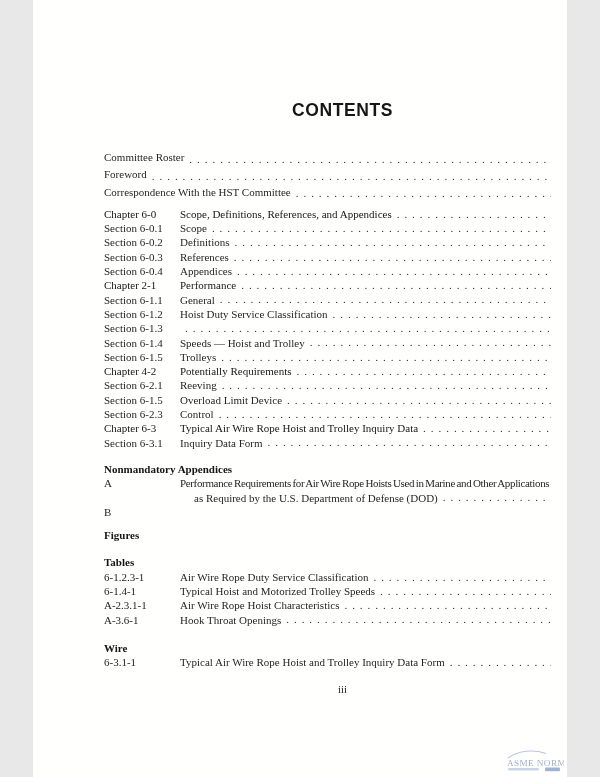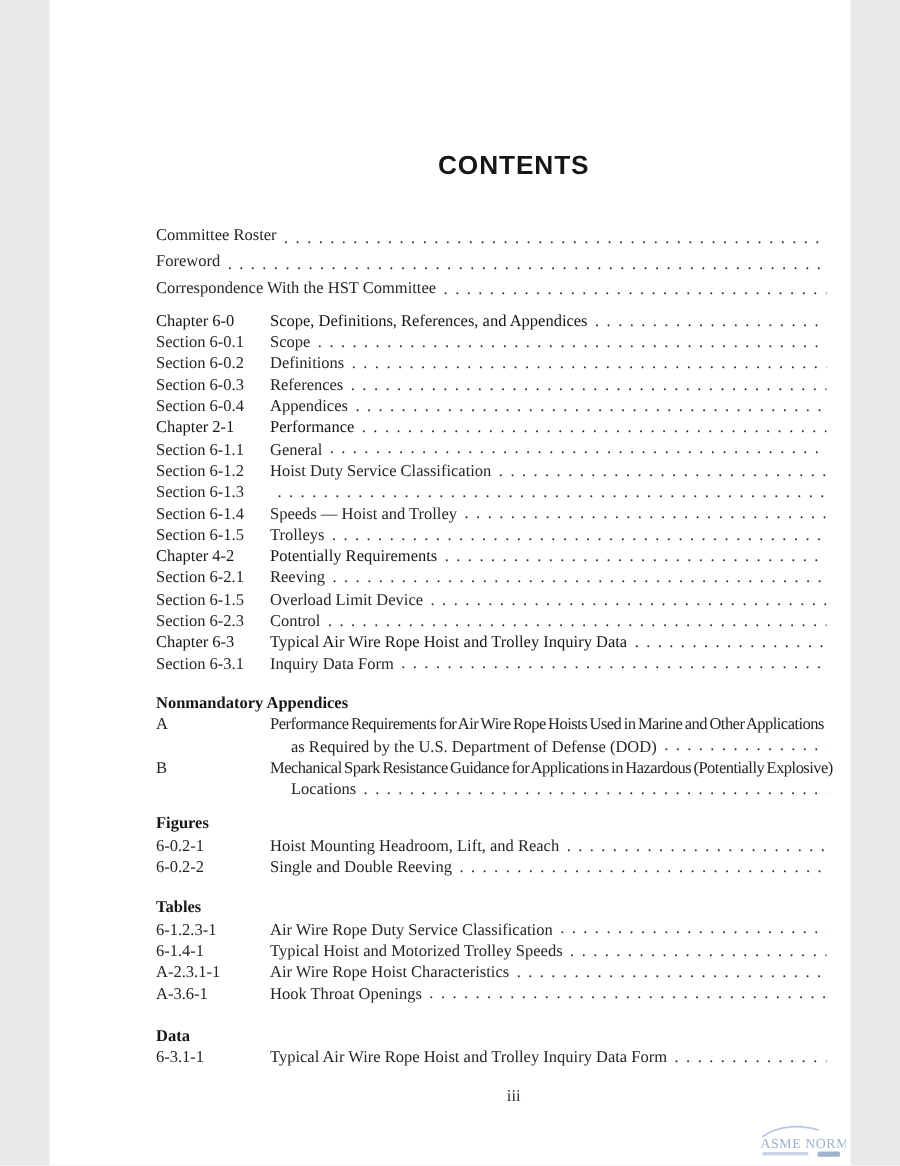--- a/index.html
+++ b/index.html
@@ -192,48 +192,26 @@
               <div class="l1">Performance Requirements for Air Wire Rope Hoists Used in Marine and Other Applications</div>
               <div class="l2">
                 <span class="ttl">as Required by the U.S. Department of Defense (DOD)</span>
                 <span class="lead"></span>
                 <span class="pg">12</span>
               </div>
             </div>
           </div>
           <div class="app">
             <span class="lbl">B</span>
-            <div class="wrap">
-              <div class="l1">Mechanical Spark Resistance Guidance for Applications in Hazardous (Potentially Explosive)</div>
-              <div class="l2">
-                <span class="ttl">Locations</span>
-                <span class="lead"></span>
-                <span class="pg">19</span>
-              </div>
-            </div>
           </div>
         </div>
     </div>
 
     <div class="group sec-figures">
       <div class="group-header">Figures</div>
-      <div>
-          <div class="row">
-            <span class="lbl">6-0.2-1</span>
-            <span class="ttl">Hoist Mounting Headroom, Lift, and Reach</span>
-            <span class="lead"></span>
-            <span class="pg">4</span>
-          </div>
-          <div class="row">
-            <span class="lbl">6-0.2-2</span>
-            <span class="ttl">Single and Double Reeving</span>
-            <span class="lead"></span>
-            <span class="pg">5</span>
-          </div>
-        </div>
     </div>
 
     <div class="group sec-tables">
       <div class="group-header">Tables</div>
       <div>
           <div class="row">
             <span class="lbl">6-1.2.3-1</span>
             <span class="ttl">Air Wire Rope Duty Service Classification</span>
             <span class="lead"></span>
             <span class="pg">7</span>
@@ -253,21 +231,21 @@
           <div class="row">
             <span class="lbl">A-3.6-1</span>
             <span class="ttl">Hook Throat Openings</span>
             <span class="lead"></span>
             <span class="pg">5</span>
           </div>
         </div>
     </div>
 
     <div class="group sec-form">
-      <div class="group-header">Data</div>
+      <div class="group-header">Wire</div>
       <div>
           <div class="row">
             <span class="lbl">6-3.1-1</span>
             <span class="ttl">Typical Air Wire Rope Hoist and Trolley Inquiry Data Form</span>
             <span class="lead"></span>
             <span class="pg">11</span>
           </div>
         </div>
     </div>
 

